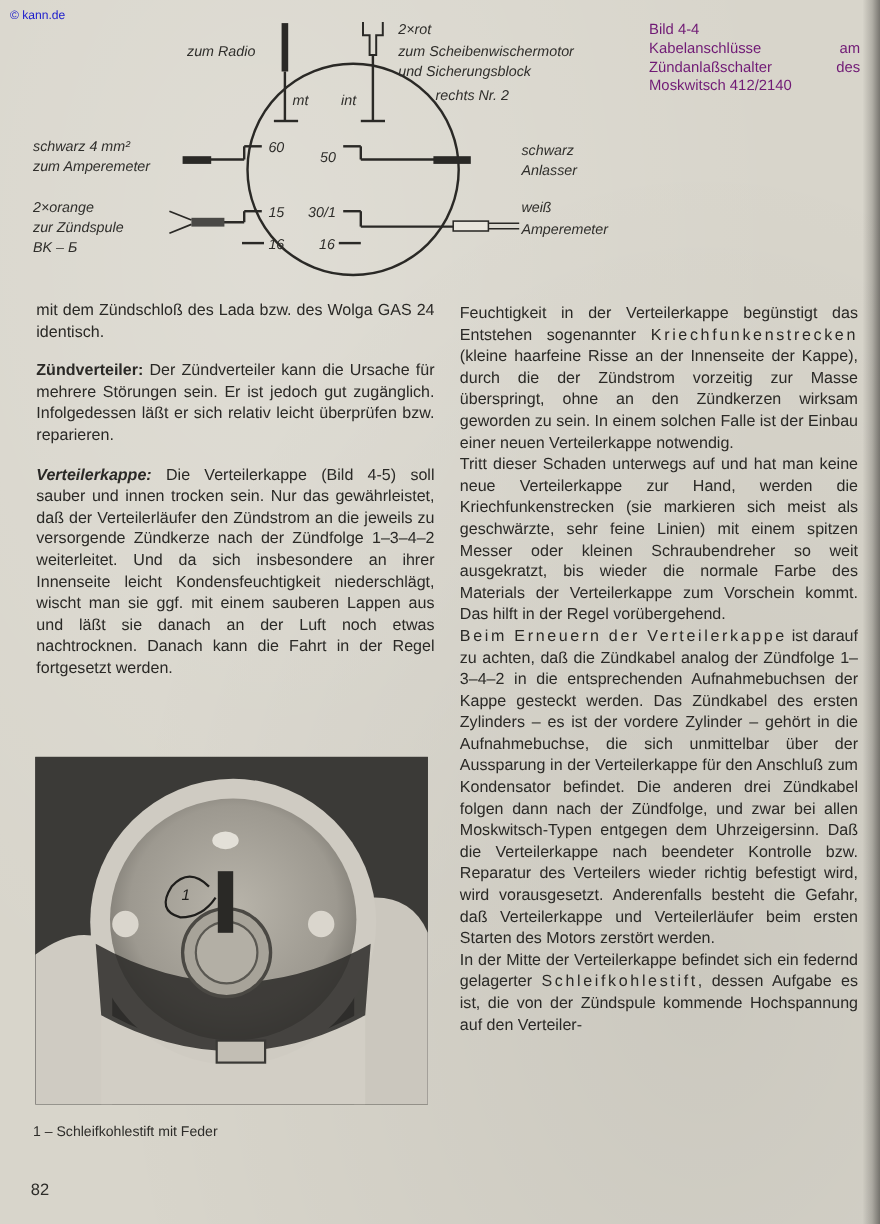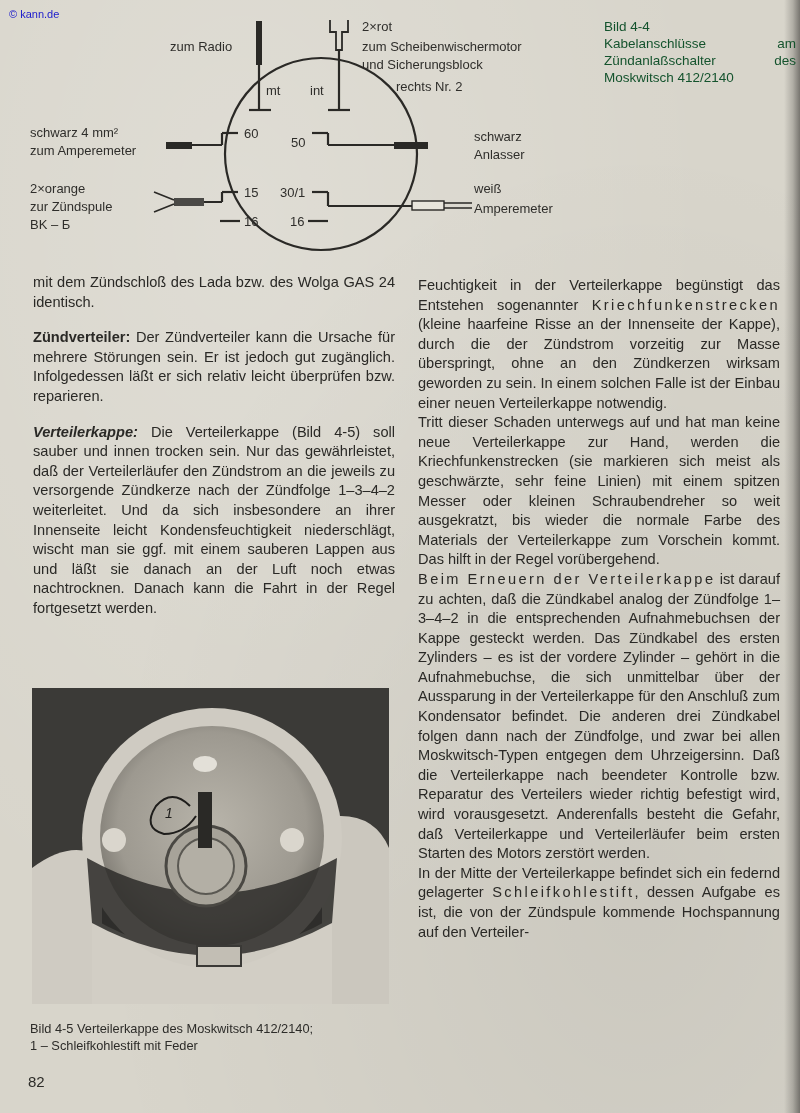--- a/index.html
+++ b/index.html
@@ -20,26 +20,26 @@
     position: absolute; top: 0; right: 0; width: 16px; height: 1113px;
     background: linear-gradient(90deg, rgba(0,0,0,0) 0%, rgba(60,58,55,0.25) 55%, rgba(40,38,36,0.55) 100%);
   }
   .watermark {
     position: absolute; left: 9px; top: 8px;
     font-size: 11px; color: #1a1acc; font-family: "Liberation Sans", sans-serif;
   }
   
   .diagram { position: absolute; left: 140px; top: 10px; width: 440px; height: 260px; }
   .diag-label {
-    position: absolute; font-size: 13px; line-height: 17px;
+    position: absolute; font-style: italic; font-size: 13px; line-height: 17px;
     color: #2f2e2b; white-space: pre; font-family: "Liberation Sans", sans-serif;
   }
   .fig-caption-top {
-    position: absolute; left: 604px; top: 18px; width: 192px;
-    font-size: 13.5px; line-height: 17px; color: #14532d;
+    position: absolute; left: 590px; top: 18px; width: 192px;
+    font-size: 13.5px; line-height: 17px; color: #701a75;
   }
   .fig-caption-top .title { display: block; }
   .fig-caption-top .desc { display: block; text-align: justify; text-align-last: left; }
   
   .col {
     position: absolute; font-size: 14.6px; line-height: 19.6px; color: #2a2926;
     text-align: justify;
   }
   .col-left { left: 33px; top: 273px; width: 362px; }
   .col-right { left: 418px; top: 276px; width: 362px; }
@@ -171,21 +171,20 @@
     <ellipse cx="173" cy="76" rx="12" ry="8" fill="#e3e0d8"></ellipse>
     <circle cx="82" cy="152" r="12" fill="#dad6cd"></circle>
     <circle cx="260" cy="152" r="12" fill="#dad6cd"></circle>
     <rect x="165" y="258" width="44" height="20" fill="#c2beb4" stroke="#3a3936" stroke-width="2"></rect>
     <path d="M158 118 Q140 100 124 118 Q110 140 132 146 Q152 146 164 128" fill="none" stroke="#1e1d1b" stroke-width="2"></path>
     <text x="133" y="130" font-family="Liberation Sans, sans-serif" font-size="14" font-style="italic" fill="#1e1d1b">1</text>
   </svg>
 </div>
 
 <div class="photo-caption">
-  <div>Bild 4-5 Verteilerkappe des Moskwitsch 412/2140;</div>
   <div>1 – Schleifkohlestift mit Feder</div>
 </div>
 
 <div class="col col-right">
   <p><span>Feuchtigkeit in der Verteilerkappe begünstigt das Entstehen sogenannter </span><span class="spaced">Kriechfunkenstrecken</span><span> (kleine haarfeine Risse an der Innenseite der Kappe), durch die der Zündstrom vorzeitig zur Masse überspringt, ohne an den Zündkerzen wirksam geworden zu sein. In einem solchen Falle ist der Einbau einer neuen Verteilerkappe notwendig.</span></p>
   <p>Tritt dieser Schaden unterwegs auf und hat man keine neue Verteilerkappe zur Hand, werden die Kriechfunkenstrecken (sie markieren sich meist als geschwärzte, sehr feine Linien) mit einem spitzen Messer oder kleinen Schraubendreher so weit ausgekratzt, bis wieder die normale Farbe des Materials der Verteilerkappe zum Vorschein kommt. Das hilft in der Regel vorübergehend.</p>
   <p><span class="spaced">Beim Erneuern der Verteilerkappe</span><span> ist darauf zu achten, daß die Zündkabel analog der Zündfolge 1–3–4–2 in die entsprechenden Aufnahmebuchsen der Kappe gesteckt werden. Das Zündkabel des ersten Zylinders – es ist der vordere Zylinder – gehört in die Aufnahmebuchse, die sich unmittelbar über der Aussparung in der Verteilerkappe für den Anschluß zum Kondensator befindet. Die anderen drei Zündkabel folgen dann nach der Zündfolge, und zwar bei allen Moskwitsch-Typen entgegen dem Uhrzeigersinn. Daß die Verteilerkappe nach beendeter Kontrolle bzw. Reparatur des Verteilers wieder richtig befestigt wird, wird vorausgesetzt. Anderenfalls besteht die Gefahr, daß Verteilerkappe und Verteilerläufer beim ersten Starten des Motors zerstört werden.</span></p>
   <p><span>In der Mitte der Verteilerkappe befindet sich ein federnd gelagerter </span><span class="spaced">Schleifkohlestift</span><span>, dessen Aufgabe es ist, die von der Zündspule kommende Hochspannung auf den Verteiler-</span></p>
 </div>
 

